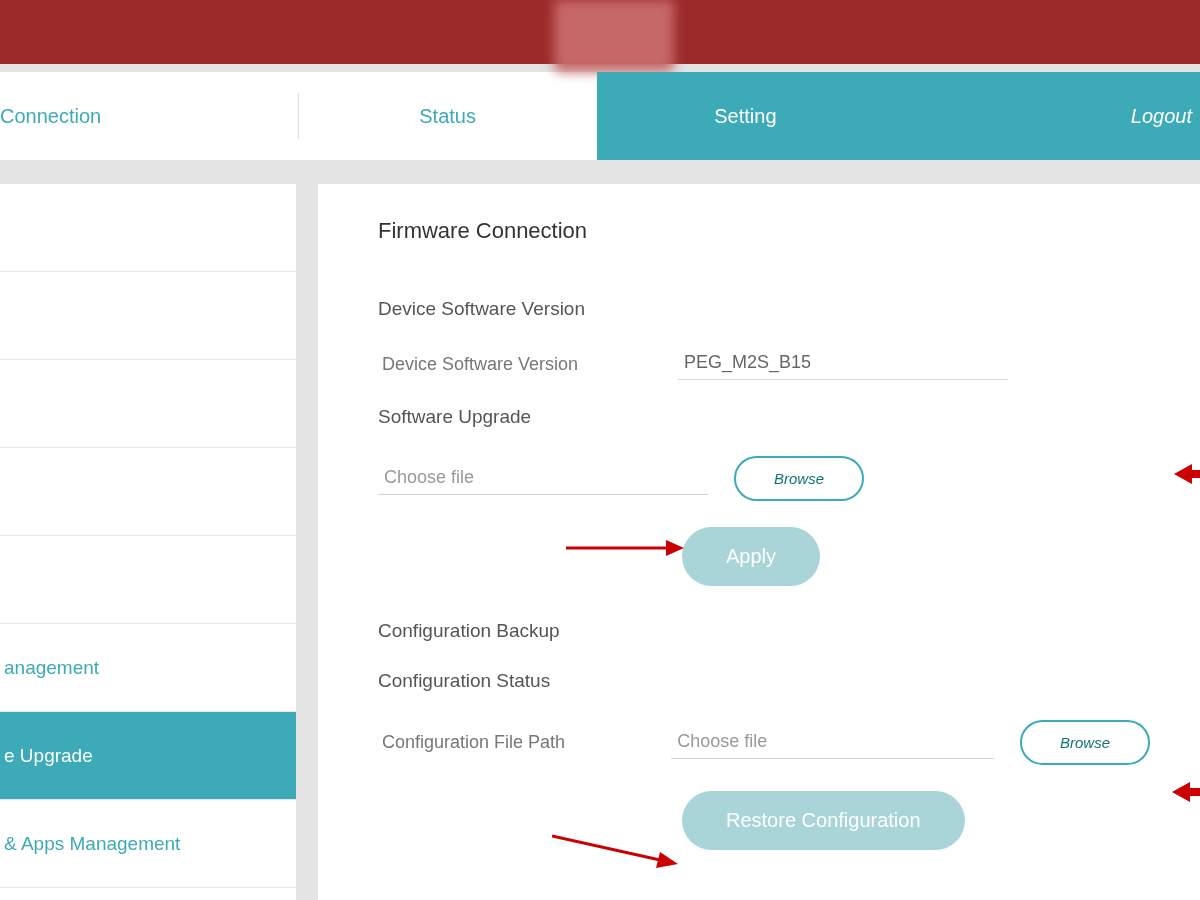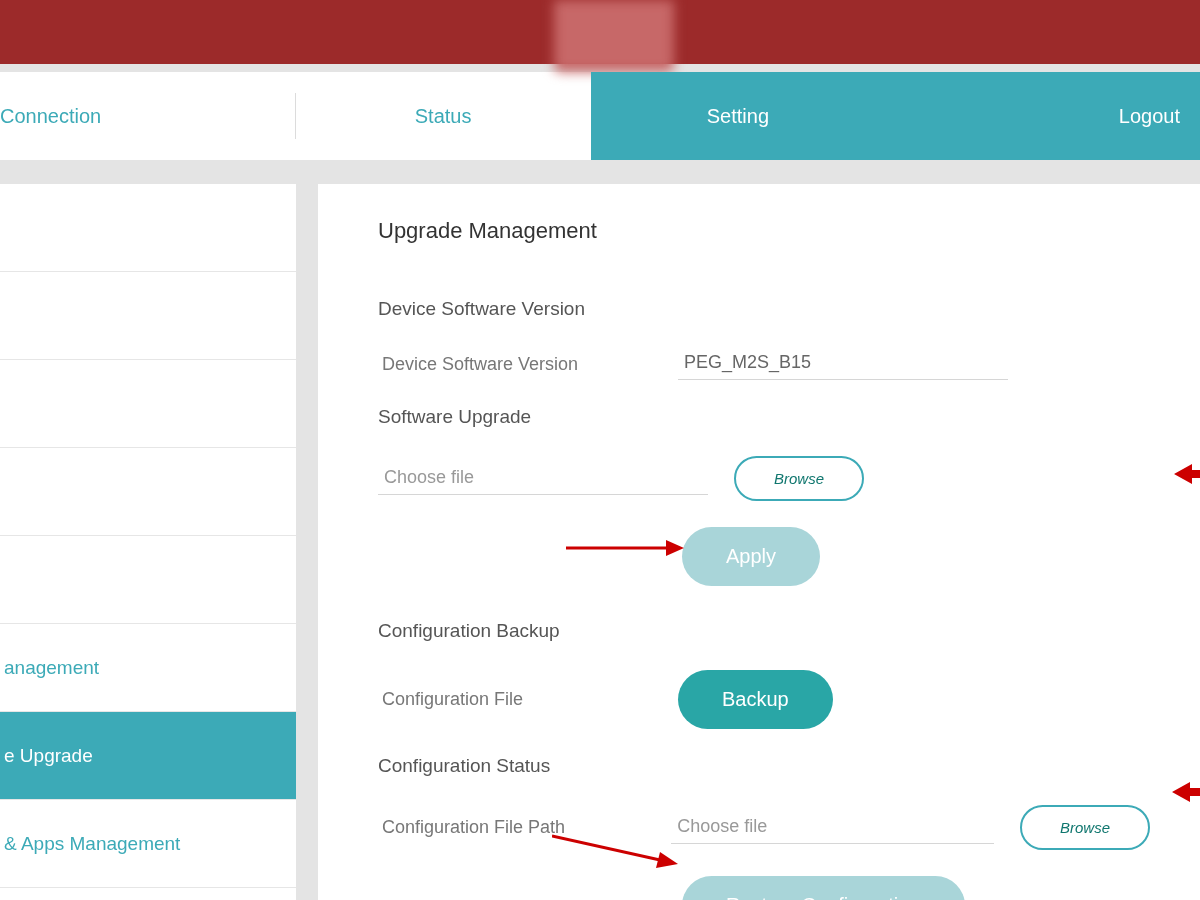--- a/index.html
+++ b/index.html
@@ -37,21 +37,21 @@
     flex: 1;
     display: flex;
     align-items: center;
     justify-content: center;
     font-size: 20px;
     color: #3caab7;
     position: relative;
     cursor: pointer;
   }
   .nav-item:first-child { justify-content: flex-start; padding-left: 0; }
-  .nav-item:last-child { justify-content: flex-end; padding-right: 20px; }
+  .nav-item:last-child { justify-content: flex-end; padding-right: 8px; font-style: italic; }
   .nav-item.active { background: #3caab7; color: #fff; }
   .nav-sep {
     width: 1px;
     background: #dcdcdc;
     height: 46px;
     align-self: center;
   }
   .body-wrap {
     display: flex;
     height: calc(900px - 64px - 8px - 88px - 24px);
@@ -195,21 +195,21 @@
       </div>
     <div class="side-item selected">
         <span>e Upgrade</span>
       </div>
     <div class="side-item">
         <span> &amp; Apps Management</span>
       </div>
   </div>
   <div class="gap2"></div>
   <div class="main">
-    <h1 class="page-title">Upgrade Management</h1>
+    <h1 class="page-title">Firmware Connection</h1>
 
     <div class="block">
       <div class="section-title">Device Software Version</div>
       <div class="row">
         <div class="row-label">Device Software Version</div>
         <div class="row-value">PEG_M2S_B15</div>
       </div>
     </div>
 
     <div class="block">
@@ -218,26 +218,20 @@
         <div class="row-value placeholder">Choose file</div>
         <button class="btn-outline">Browse</button>
       </div>
       <div class="row action-row">
         <button class="btn-pill btn-light">Apply</button>
       </div>
     </div>
 
     <div class="block">
       <div class="section-title">Configuration Backup</div>
-      <div class="row">
-        <div class="row-label">Configuration File</div>
-        <div style="width:300px">
-          <button class="btn-pill btn-teal">Backup</button>
-        </div>
-      </div>
     </div>
 
     <div class="block">
       <div class="section-title">Configuration Status</div>
       <div class="row">
         <div class="row-label">Configuration File Path</div>
         <div class="row-value placeholder">Choose file</div>
         <button class="btn-outline">Browse</button>
       </div>
       <div class="row action-row">

